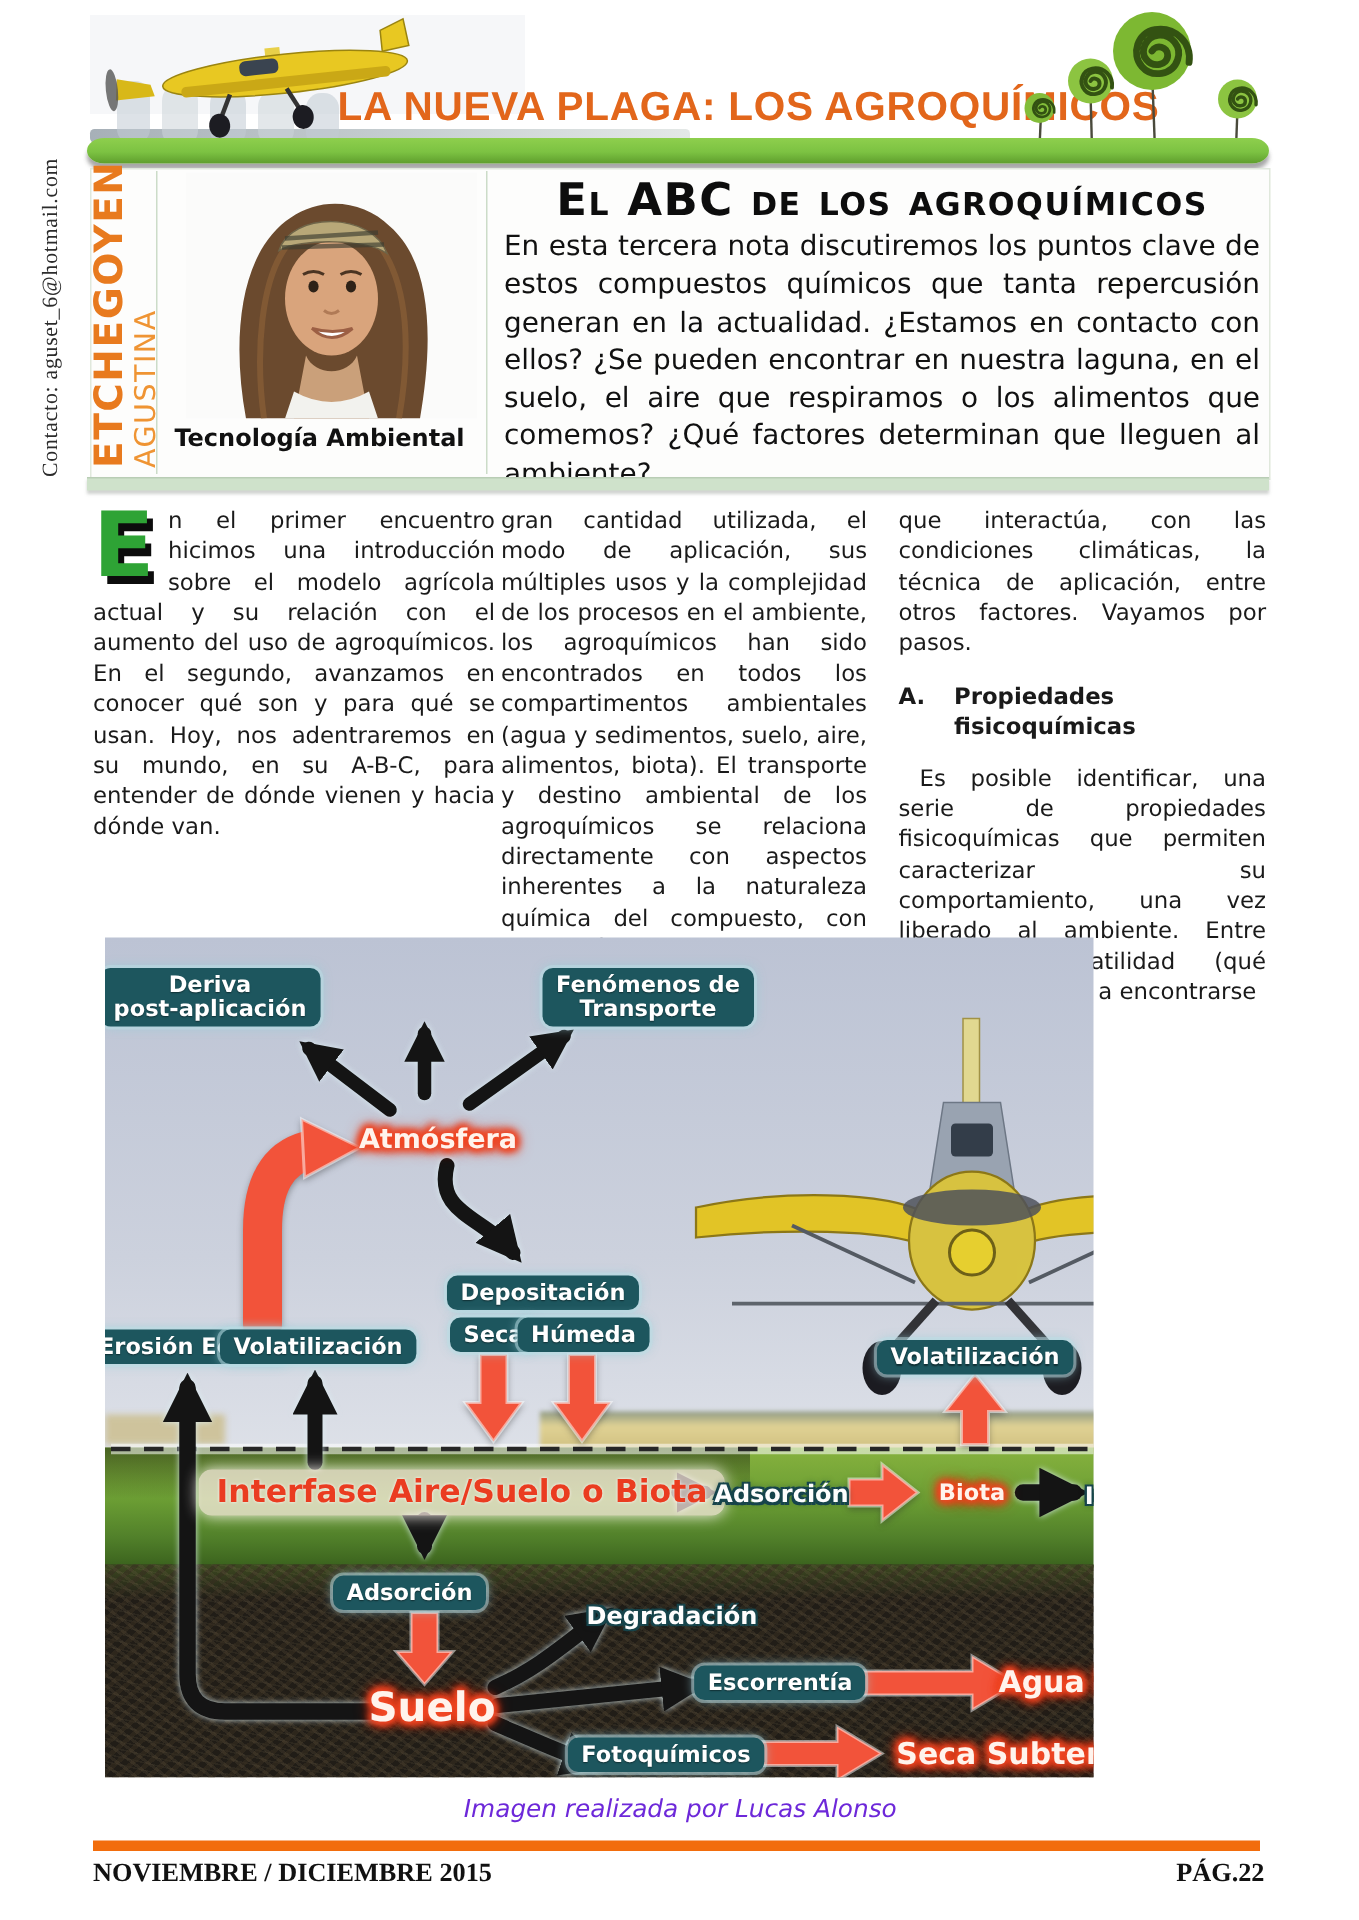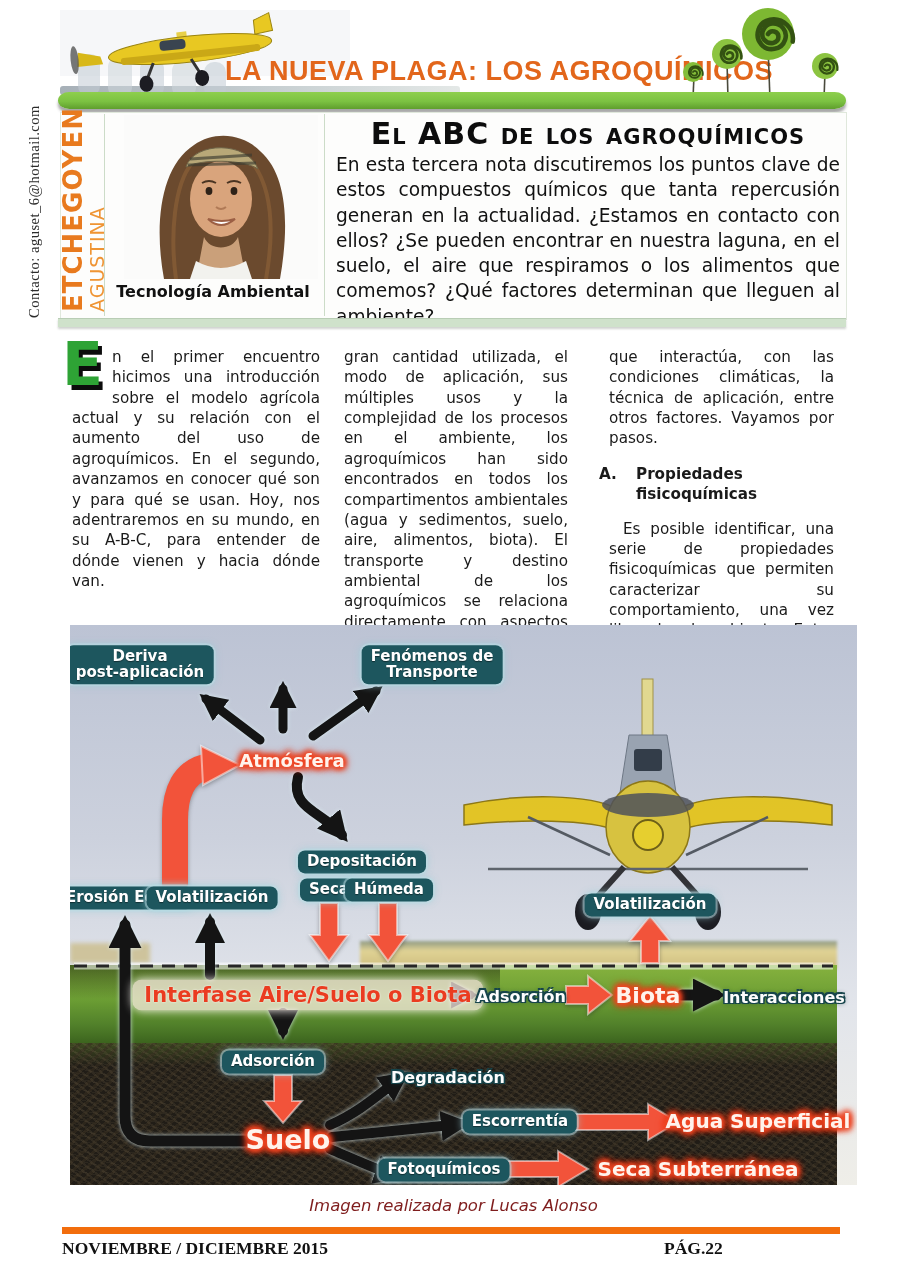--- a/index.html
+++ b/index.html
@@ -27,21 +27,21 @@
   .sagebar{background:#cfe2cb;border-top:1px solid #b9cdb5;box-shadow:0 2px 2px rgba(120,130,120,.35);}
   .abctitle{font-weight:bold;font-size:30px;letter-spacing:1px;text-align:center;
             font-variant:small-caps;color:#0d0d0d;}
   .lede{font-size:18.6px;line-height:1.36;text-align:justify;color:#111;}
 
   
   .bcol{font-size:15.2px;line-height:1.34;text-align:justify;}
   .dropcap{float:left;color:#2EA335;font-weight:bold;font-size:60px;line-height:.8;
            padding:3px 9px 6px 0;text-shadow:4px 5px 0 #0c0c0c;}
   .indent{text-indent:15px;margin-top:13px;}
-  .p0{margin:10px;}
+  .p0{margin:0;}
   .shead{display:flex;font-weight:bold;margin:15px 0 14px 0;}
   .shead .let{width:37px;}
   .shead .ttl{width:150px;}
 
   
   #diagram{background:linear-gradient(180deg,#bcc3d4 0%,#ccd1dd 38%,#e2e5eb 68%,#efeee8 100%);
            overflow:hidden;}
   .dg-grass{left:0;top:340px;width:767px;height:80px;
      background:linear-gradient(180deg,#86b23e 0%,#6a9c33 45%,#51802a 75%,#3a611d 100%);}
   .dg-bushes{left:0;top:340px;width:430px;height:34px;
@@ -68,21 +68,21 @@
           0 2px 6px #e83a1a,0 -2px 6px #e83a1a,2px 0 6px #e83a1a,-2px 0 6px #e83a1a;}
   .outwhite{position:absolute;transform:translate(-50%,-50%);color:#fdfdfd;font-weight:bold;
         font-size:16px;white-space:nowrap;z-index:6;
         text-shadow:-1.5px -1.5px 0 #16444b,1.5px -1.5px 0 #16444b,-1.5px 1.5px 0 #16444b,
           1.5px 1.5px 0 #16444b,0 0 5px rgba(15,55,62,.9);}
   .interfase{position:absolute;transform:translate(-50%,-50%);color:#ea3c20;font-weight:bold;
         font-size:21px;white-space:nowrap;background:rgba(255,240,232,.72);padding:3px 12px 4px;
         border-radius:9px;z-index:6;box-shadow:0 0 10px rgba(255,250,245,.95);
         text-shadow:0 0 2px rgba(255,255,255,.95);}
 
-  .caption{font-style:italic;font-size:16.5px;text-align:center;color:#7f1d1d;}
+  .caption{font-style:italic;font-size:16.5px;text-align:center;color:#6d28d9;}
   .orangebar{background:#F26D0C;}
   .footertxt{font-family:"Liberation Serif",serif;font-weight:bold;font-size:17.5px;color:#111;}
 </style>
 </head>
 <body>
 
 <div class="page">
 
   <div class="abs photostrip" style="left:60px;top:86px;width:400px;height:9px;"></div>
 
@@ -180,21 +180,21 @@
   </div>
   <div class="abs bcol" style="left:599px;top:337px;width:245px;height:288px;">
     <p class="p0">que interactúa, con las condiciones climáticas, la técnica de aplicación, entre otros factores. Vayamos por pasos.</p>
     <div class="shead">
       <span class="let">A.</span>
       <span class="ttl">Propiedades fisicoquímicas</span>
     </div>
     <p class="p0" style="text-indent:14px;">Es posible identificar, una serie de propiedades fisicoquímicas que permiten caracterizar su comportamiento, una vez liberado al ambiente. Entre ellas, la volatilidad (qué tendencia tienen a encontrarse</p>
   </div>
 
-  <div id="diagram" class="abs" style="left:70px;top:625px;width:787px;height:560px;">
+  <div id="diagram" class="abs" style="left:70px;top:625px;width:659px;height:560px;">
 
     <div class="abs dg-wheat"></div>
     <div class="abs dg-wheat2"></div>
     <div class="abs dg-grass"></div>
     <div class="abs dg-bushes"></div>
     <div class="abs dg-soil"></div>
 
     <svg class="abs" style="left:388px;top:52px;z-index:2;" width="379" height="255" viewBox="0 0 379 255">
       <g opacity=".96">
         <rect x="184" y="2" width="11" height="58" fill="#e3d98e" stroke="#a09040" stroke-width="1"></rect>
@@ -265,31 +265,31 @@
 
     <div class="pill" style="left:292px;top:237px;">Depositación</div>
     <div class="pill" style="left:259px;top:265px;">Seca</div>
     <div class="pill" style="left:319px;top:265px;">Húmeda</div>
     <div class="pill" style="left:55px;top:273px;">Erosión Eólica</div>
     <div class="pill" style="left:142px;top:273px;">Volatilización</div>
     <div class="pill" style="left:580px;top:280px;">Volatilización</div>
 
     <div class="interfase" style="left:238px;top:370px;">Interfase Aire/Suelo o Biota</div>
     <div class="outwhite" style="left:451px;top:371px;">Adsorción</div>
-    <div class="redglow" style="left:578px;top:370px;font-size:22px;">Biota</div>
+    <div class="redglow" style="left:578px;top:370px;font-size:15px;">Biota</div>
     <div class="outwhite" style="left:714px;top:372px;">Interacciones</div>
 
     <div class="pill" style="left:203px;top:437px;">Adsorción</div>
     <div class="redglow" style="left:218px;top:514px;font-size:27px;">Suelo</div>
     <div class="outwhite" style="left:378px;top:452px;">Degradación</div>
     <div class="pill" style="left:450px;top:497px;">Escorrentía</div>
     <div class="redglow" style="left:688px;top:496px;font-size:20px;">Agua Superficial</div>
     <div class="pill" style="left:374px;top:545px;">Fotoquímicos</div>
     <div class="redglow" style="left:628px;top:544px;font-size:20px;">Seca Subterránea</div>
   </div>
 
   <div class="abs caption" style="left:70px;top:1196px;width:767px;">Imagen realizada por Lucas Alonso</div>
 
   <div class="abs orangebar" style="left:62px;top:1227px;width:778px;height:7px;"></div>
   <div class="abs footertxt" style="left:62px;top:1238px;">NOVIEMBRE / DICIEMBRE 2015</div>
-  <div class="abs footertxt" style="left:664px;top:1238px;width:203px;">PÁG.22</div>
+  <div class="abs footertxt" style="left:640px;top:1238px;width:203px;text-align:right;">PÁG.22</div>
 
 </div>
 
 </body></html>

